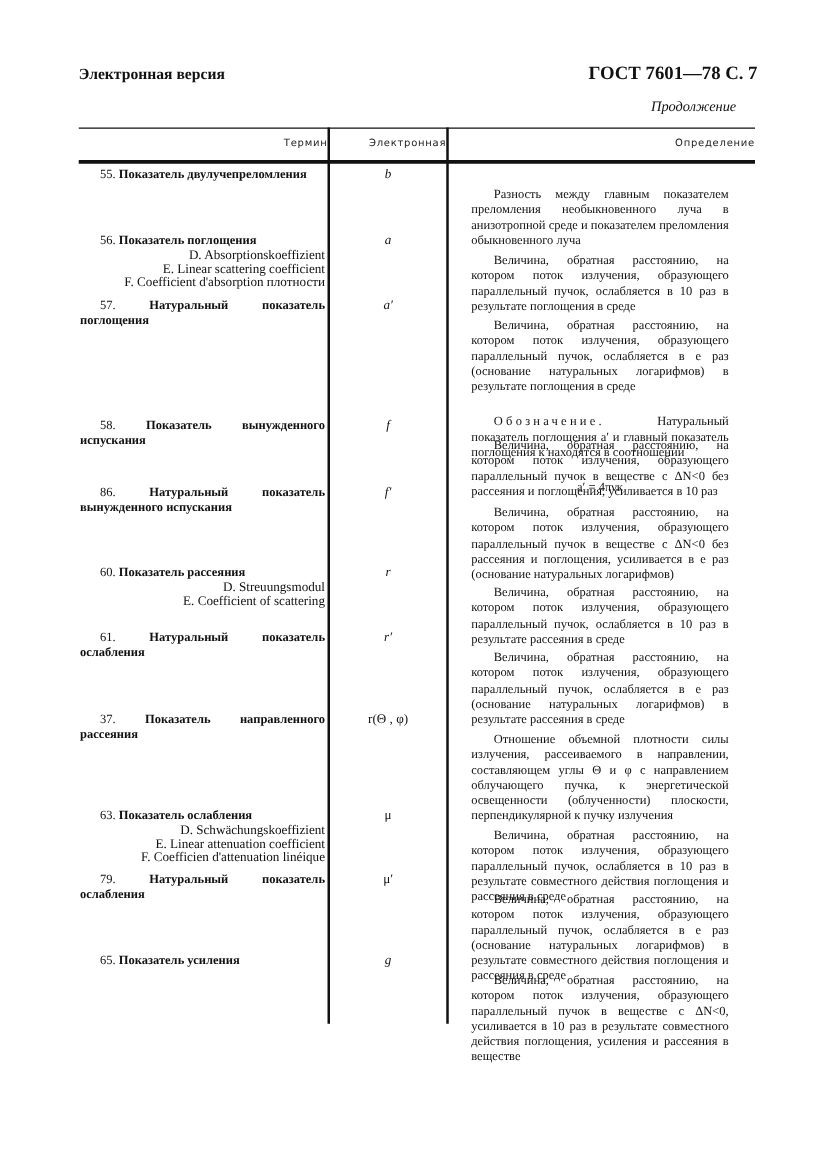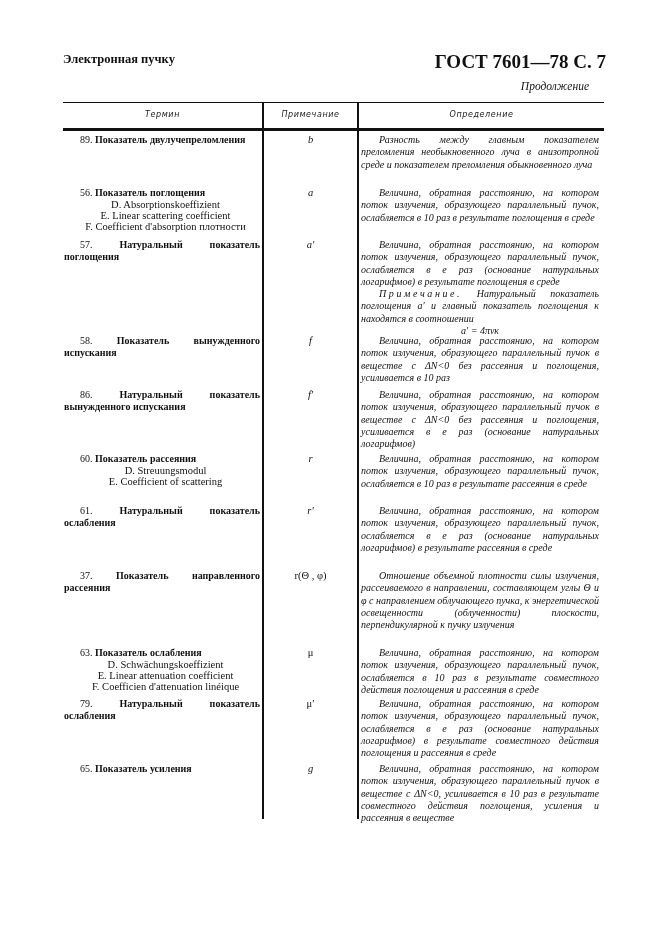--- a/index.html
+++ b/index.html
@@ -1,61 +1,61 @@
 <!DOCTYPE html>
 <html><head>
 <meta charset="utf-8">
 <style>
   html, body { margin: 0; padding: 0; background: #ffffff; }
   body { width: 661px; height: 936px; position: relative; overflow: hidden;
          font-family: "Liberation Serif", "DejaVu Serif", serif; color: #111; }
   .hdr-left { position: absolute; left: 63px; top: 52px; font-size: 12.5px; font-weight: bold; }
-  .hdr-right { position: absolute; right: 55px; top: 51px; font-size: 19px; font-weight: bold; }
+  .hdr-right { position: absolute; right: 55px; top: 51px; font-size: 15px; font-weight: bold; }
   .continued { position: absolute; right: 72px; top: 80px; font-size: 11.5px; font-style: italic; }
   .rule-top { position: absolute; left: 63px; width: 541px; top: 102px; height: 1px; background: #111; }
   .rule-head { position: absolute; left: 63px; width: 541px; top: 128px; height: 3px; background: #111; }
   .vline { position: absolute; top: 102px; width: 2px; background: #111; }
   .vline.v1 { left: 262px; height: 717px; }
   .vline.v2 { left: 357px; height: 717px; }
-  .th { position: absolute; top: 102px; height: 26px; line-height: 26px; text-align: center;
-        font-size: 8px; letter-spacing: 0.6px; font-family: "DejaVu Sans", sans-serif; color: #222; font-style: italic; }
+  .th { position: absolute; top: 102px; height: 26px; line-height: 26px; text-align: right;
+        font-size: 8px; letter-spacing: 0.6px; font-family: "DejaVu Sans", sans-serif; color: #222; }
   .th.c1 { left: 63px; width: 199px; }
   .th.c2 { left: 264px; width: 93px; }
   .th.c3 { left: 359px; width: 245px; }
   .row { position: absolute; left: 0; width: 661px; }
   .term { position: absolute; left: 64px; width: 196px; font-size: 10px; line-height: 11.5px; text-align: justify; }
   .term .num { padding-left: 16px; }
   .term .name { font-weight: bold; }
-  .term .lang { font-size: 10.5px; line-height: 11px; padding-left: 7px; text-align: center; }
+  .term .lang { font-size: 10.5px; line-height: 11px; padding-left: 7px; text-align: right; }
   .sym { position: absolute; left: 264px; width: 93px; text-align: center; font-size: 10.5px; font-style: italic; line-height: 12px; }
   .sym.upright { font-style: normal; }
   .def { position: absolute; left: 361px; width: 238px; font-size: 10px; line-height: 12.3px; text-align: justify; }
-  .def p { margin: 0; text-indent: 18px; font-style: italic; }
+  .def p { margin: 16px; text-indent: 18px; }
   .def .note-label { letter-spacing: 2.6px; }
   .def .formula { text-align: center; text-indent: 0; }
 </style>
 </head>
 <body>
 
-<div class="hdr-left">Электронная пучку</div>
+<div class="hdr-left">Электронная версия</div>
 <div class="hdr-right">ГОСТ 7601—78 С. 7</div>
 <div class="continued">Продолжение</div>
 
 <div>
   <div class="rule-top"></div>
   <div class="th c1">Термин</div>
-  <div class="th c2">Примечание</div>
+  <div class="th c2">Электронная</div>
   <div class="th c3">Определение</div>
   <div class="rule-head"></div>
   <div class="vline v1"></div>
   <div class="vline v2"></div>
 
   <div class="row" style="top:134px">
     <div class="term">
-      <span class="num">89.</span>
+      <span class="num">55.</span>
       <span class="name">Показатель двулучепреломления</span>
     </div>
     <div class="sym">b</div>
     <div class="def">
         <p>Разность между главным показателем преломления необыкновенного луча в анизотропной среде и показателем преломления обыкновенного луча</p>
       </div>
   </div>
 
   <div class="row" style="top:187px">
     <div class="term">
@@ -72,21 +72,21 @@
   </div>
 
   <div class="row" style="top:239px">
     <div class="term">
       <span class="num">57.</span>
       <span class="name">Натуральный показатель поглощения</span>
     </div>
     <div class="sym">a′</div>
     <div class="def">
       <p>Величина, обратная расстоянию, на котором поток излучения, образующего параллельный пучок, ослабляется в e раз (основание натуральных логарифмов) в результате поглощения в среде</p>
-      <p><span class="note-label">Примечание.</span> <span>Натуральный показатель поглощения a′ и главный показатель поглощения к находятся в соотношении</span></p>
+      <p><span class="note-label">Обозначение.</span> <span>Натуральный показатель поглощения a′ и главный показатель поглощения к находятся в соотношении</span></p>
       <p class="formula">a′ = 4πνк</p>
     </div>
   </div>
 
   <div class="row" style="top:335px">
     <div class="term">
       <span class="num">58.</span>
       <span class="name">Показатель вынужденного испускания</span>
     </div>
     <div class="sym">f</div>

